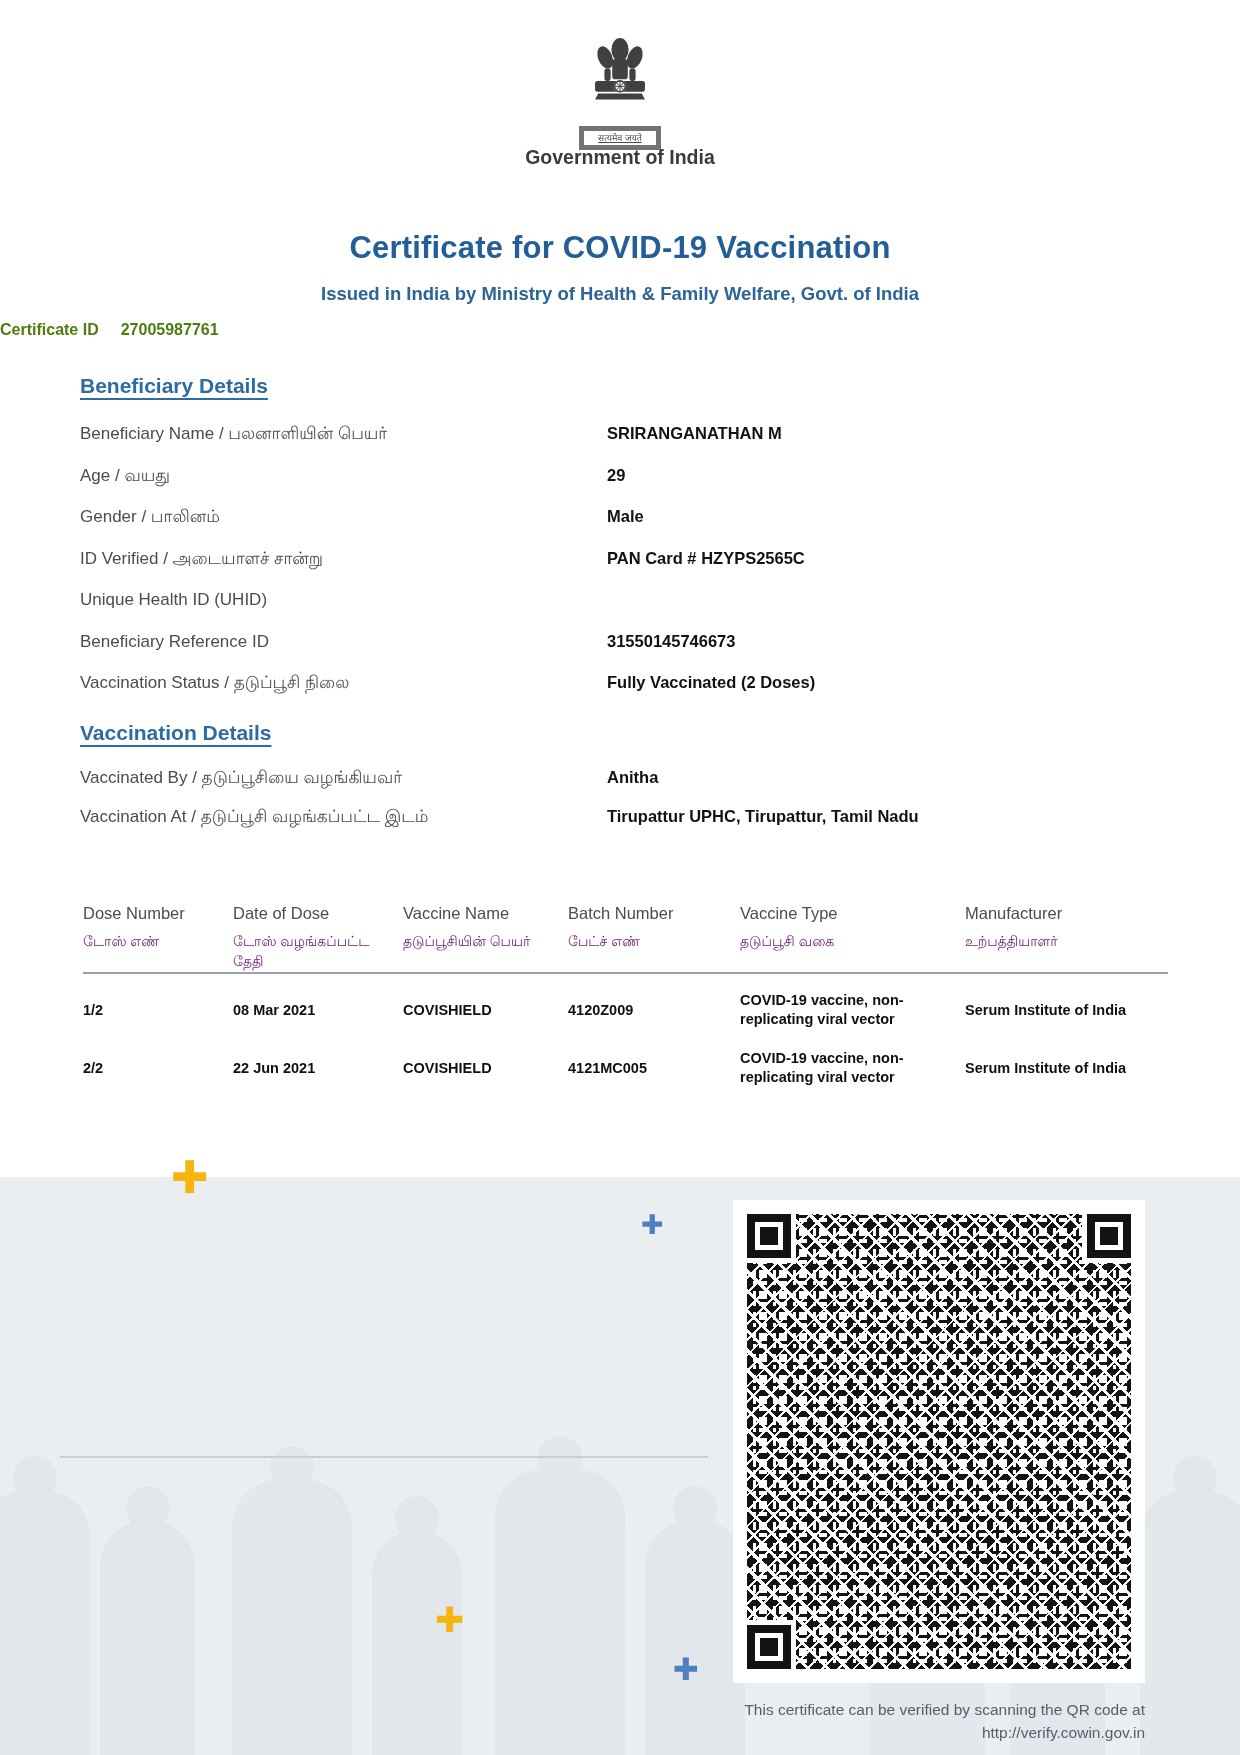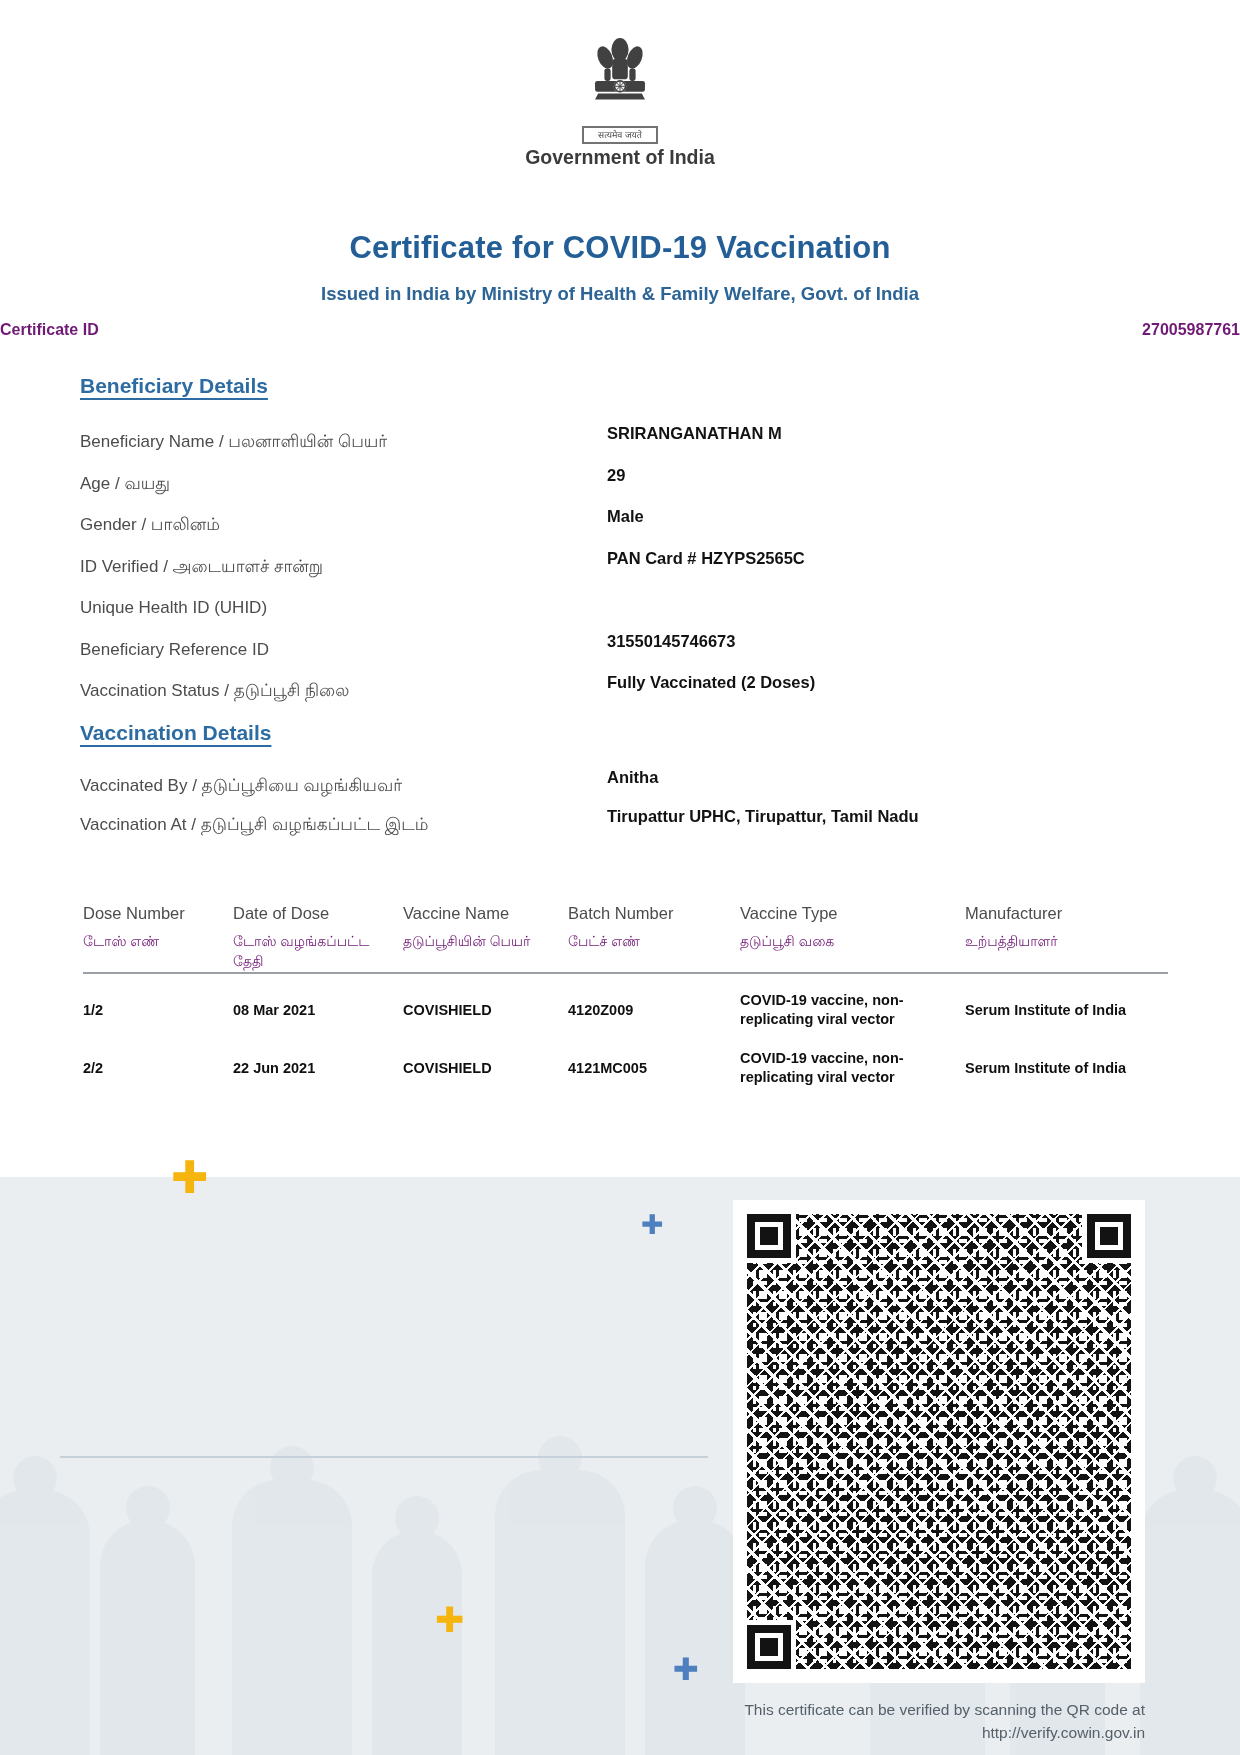--- a/index.html
+++ b/index.html
@@ -4,34 +4,34 @@
 <style>
   html,body{margin:0;padding:0;background:#ffffff;}
   .page{
     position:relative;width:1240px;height:1755px;margin:0 auto;
     background:#ffffff;overflow:hidden;
     font-family:"Liberation Sans","DejaVu Sans",sans-serif;
     color:#222;
   }
   
   .emblem-wrap{position:absolute;top:34px;left:50%;transform:translateX(-50%);width:96px;text-align:center;}
-  .emblem-motto{margin:2px auto 0;width:72px;border:2px solid #737373;font-size:9px;line-height:14px;color:#4a4a4a;}
+  .emblem-motto{margin:2px auto 0;width:72px;border:5px solid #737373;font-size:9px;line-height:14px;color:#4a4a4a;text-decoration:underline;}
   .ministry{position:absolute;top:146px;left:0;width:100%;text-align:center;
     font-size:19.5px;line-height:23px;font-weight:bold;color:#3b3b3b;}
   .cert-title{position:absolute;top:230px;left:0;width:100%;text-align:center;
     font-size:31px;font-weight:bold;color:#235f96;letter-spacing:.2px;}
   .cert-subtitle{position:absolute;top:283px;left:0;width:100%;text-align:center;
     font-size:18.5px;font-weight:bold;color:#2c6496;}
-  .cert-id-row{position:absolute;top:321px;left:0;width:100%;display:flex;justify-content:space-between;gap:22px;
-    font-size:16px;font-weight:bold;color:#701a75;}
+  .cert-id-row{position:absolute;top:321px;left:0;width:100%;display:flex;justify-content:flex-start;gap:22px;
+    font-size:16px;font-weight:bold;color:#4d7c0f;}
   
   .sec-heading{position:absolute;left:80px;font-size:21px;font-weight:bold;color:#2d6ca2;
     text-decoration:underline;text-underline-offset:5px;}
   .kv-row{position:absolute;left:80px;width:1085px;}
-  .kv-label{position:absolute;left:0;top:0;font-size:17px;color:#4c4c4c;margin-top:8px;}
+  .kv-label{position:absolute;left:0;top:0;font-size:17px;color:#4c4c4c;}
   .kv-value{position:absolute;left:520px;top:0;font-size:16.5px;font-weight:bold;color:#121212;margin-left:7px;}
   
   .dose-table{position:absolute;left:83px;top:900px;width:1090px;}
   .trow{position:absolute;left:0;display:flex;align-items:flex-start;width:1090px;}
   .trow.data{align-items:center;}
   .tc{flex:0 0 auto;padding-right:8px;box-sizing:border-box;}
   .tc.c1{width:150px;} .tc.c2{width:170px;} .tc.c3{width:165px;}
   .tc.c4{width:160px;} .tc.c5{width:225px;margin-left:12px;} .tc.c6{width:215px;}
   .th-en{font-size:16.5px;color:#4c4c4c;}
   .th-ta{font-size:14px;line-height:20px;color:#701a75;margin-top:8px;}

